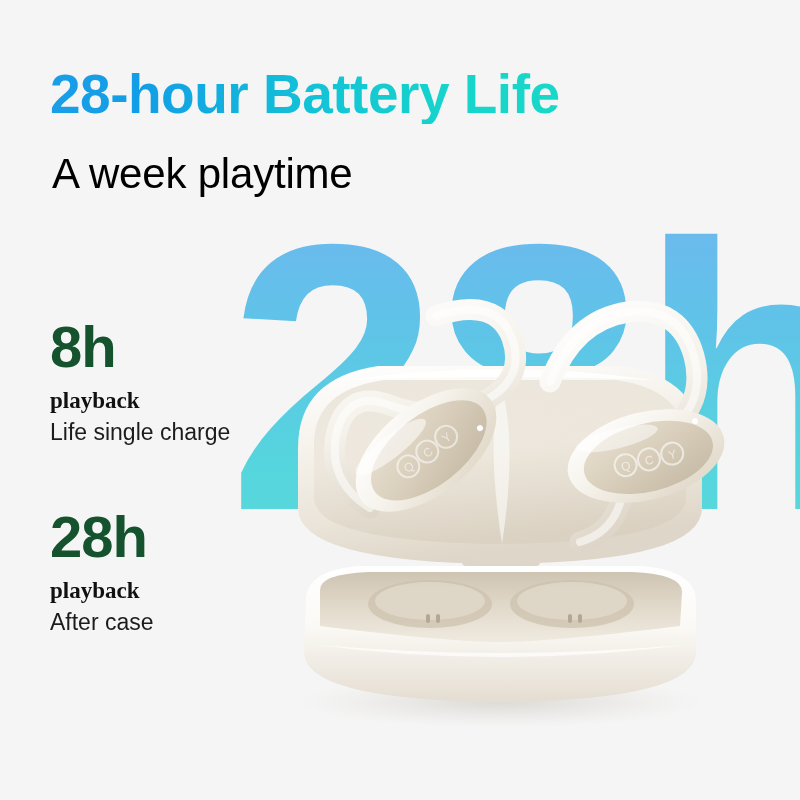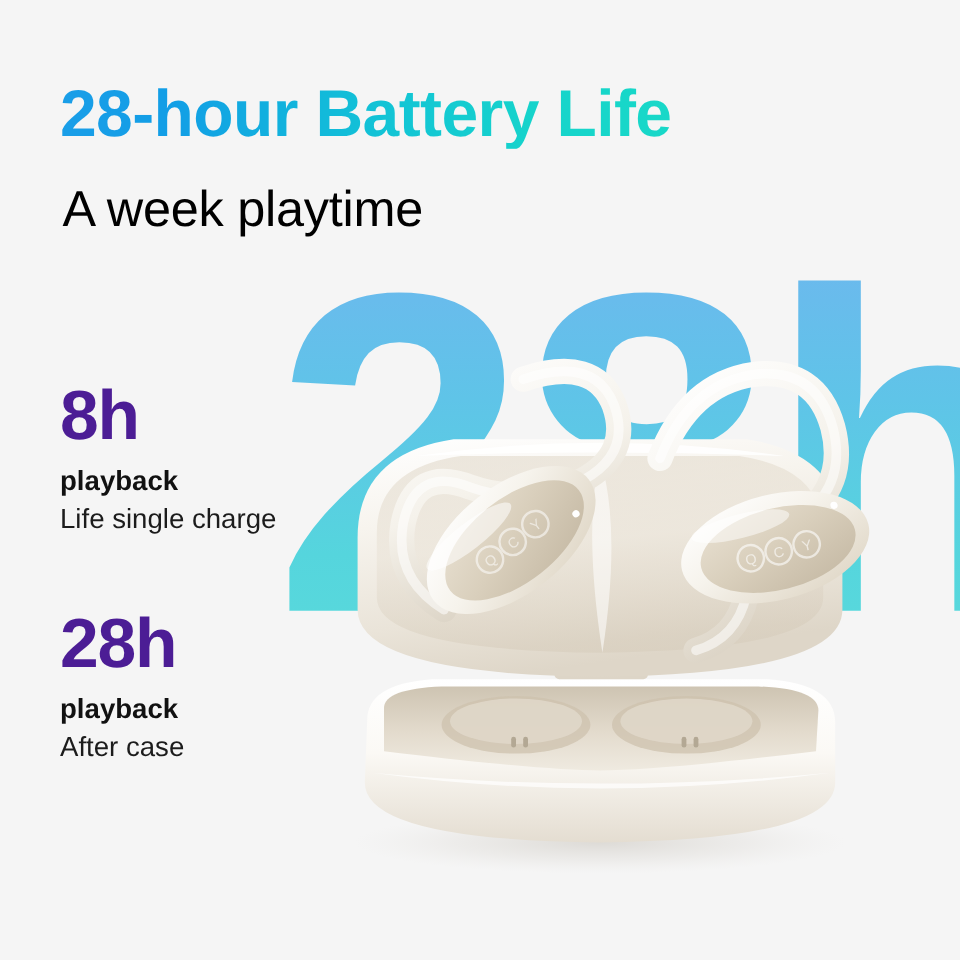--- a/index.html
+++ b/index.html
@@ -73,32 +73,33 @@
   .stat {
     position: absolute;
     left: 50px;
     z-index: 30;
   }
   .stat-1 { top: 318px; }
   .stat-2 { top: 508px; }
   .stat-value {
     font-size: 58px;
     font-weight: 700;
-    color: #4c1d95;
+    color: #14532d;
     line-height: 1.0;
     letter-spacing: -1px;
     white-space: nowrap;
   }
   .stat-label {
     margin-top: 12px;
     font-size: 23px;
     font-weight: 700;
     color: #111111;
     line-height: 1.1;
     white-space: nowrap;
+    font-family: Liberation Serif, serif;
   }
   .stat-desc {
     margin-top: 7px;
     font-size: 23px;
     font-weight: 400;
     color: #1c1c1c;
     line-height: 1.1;
     white-space: nowrap;
   }
 

